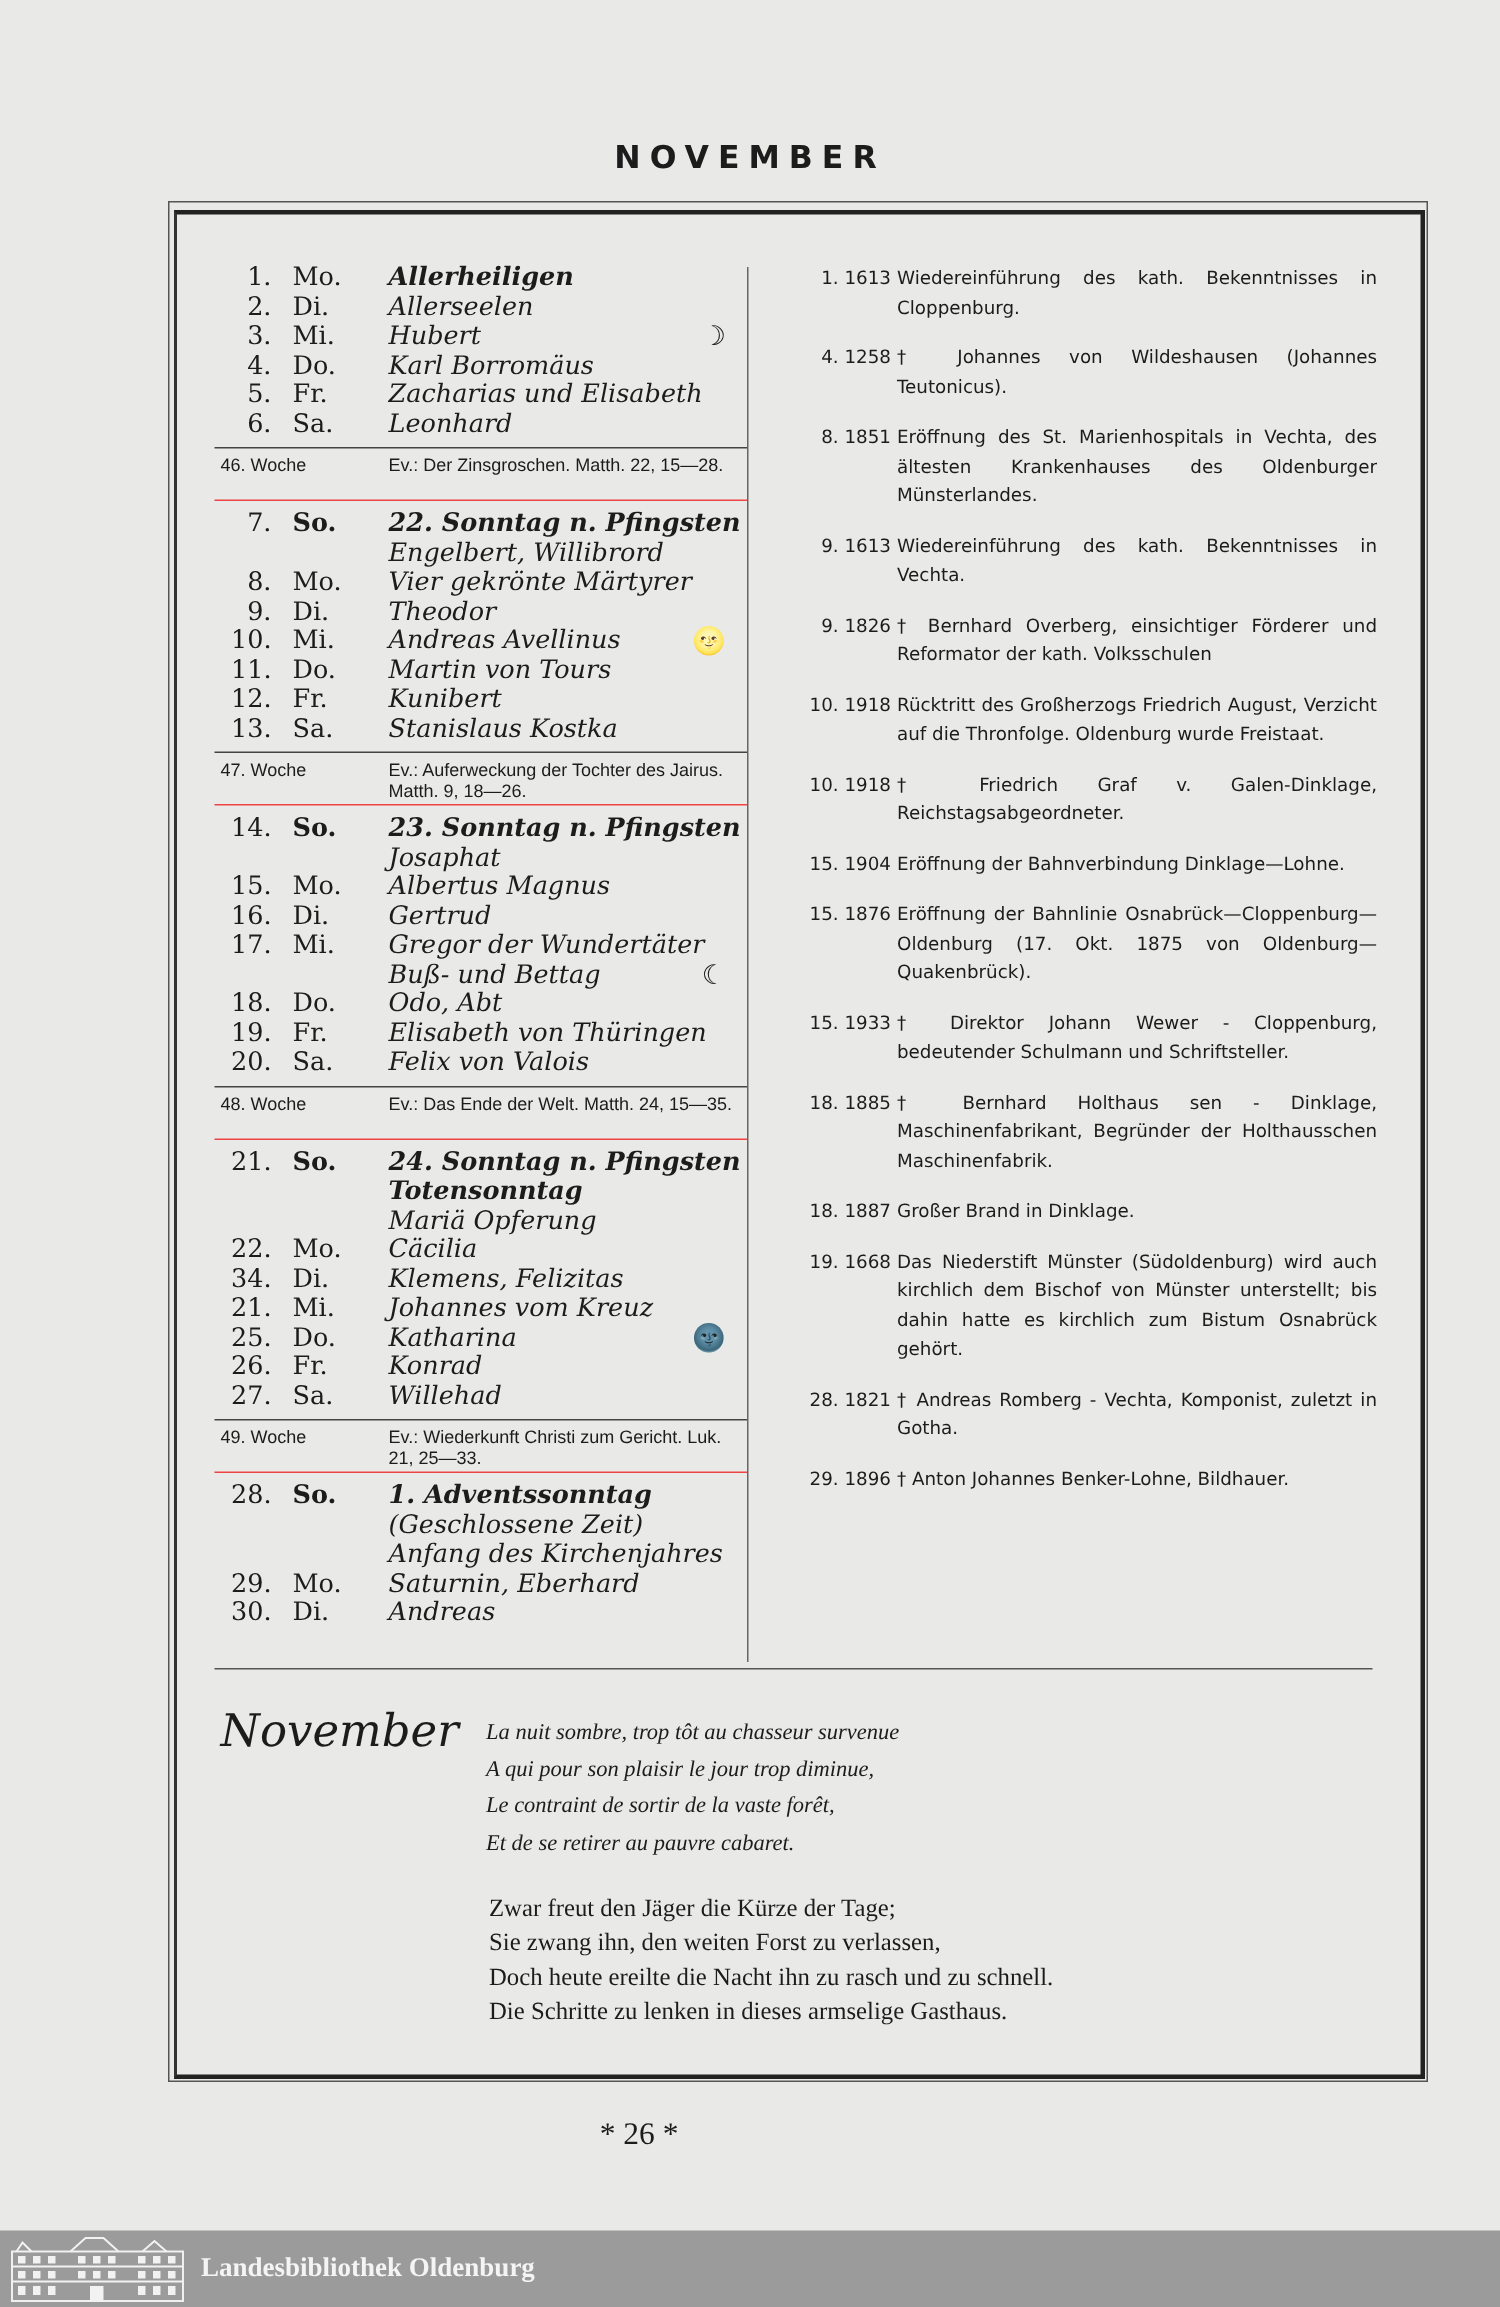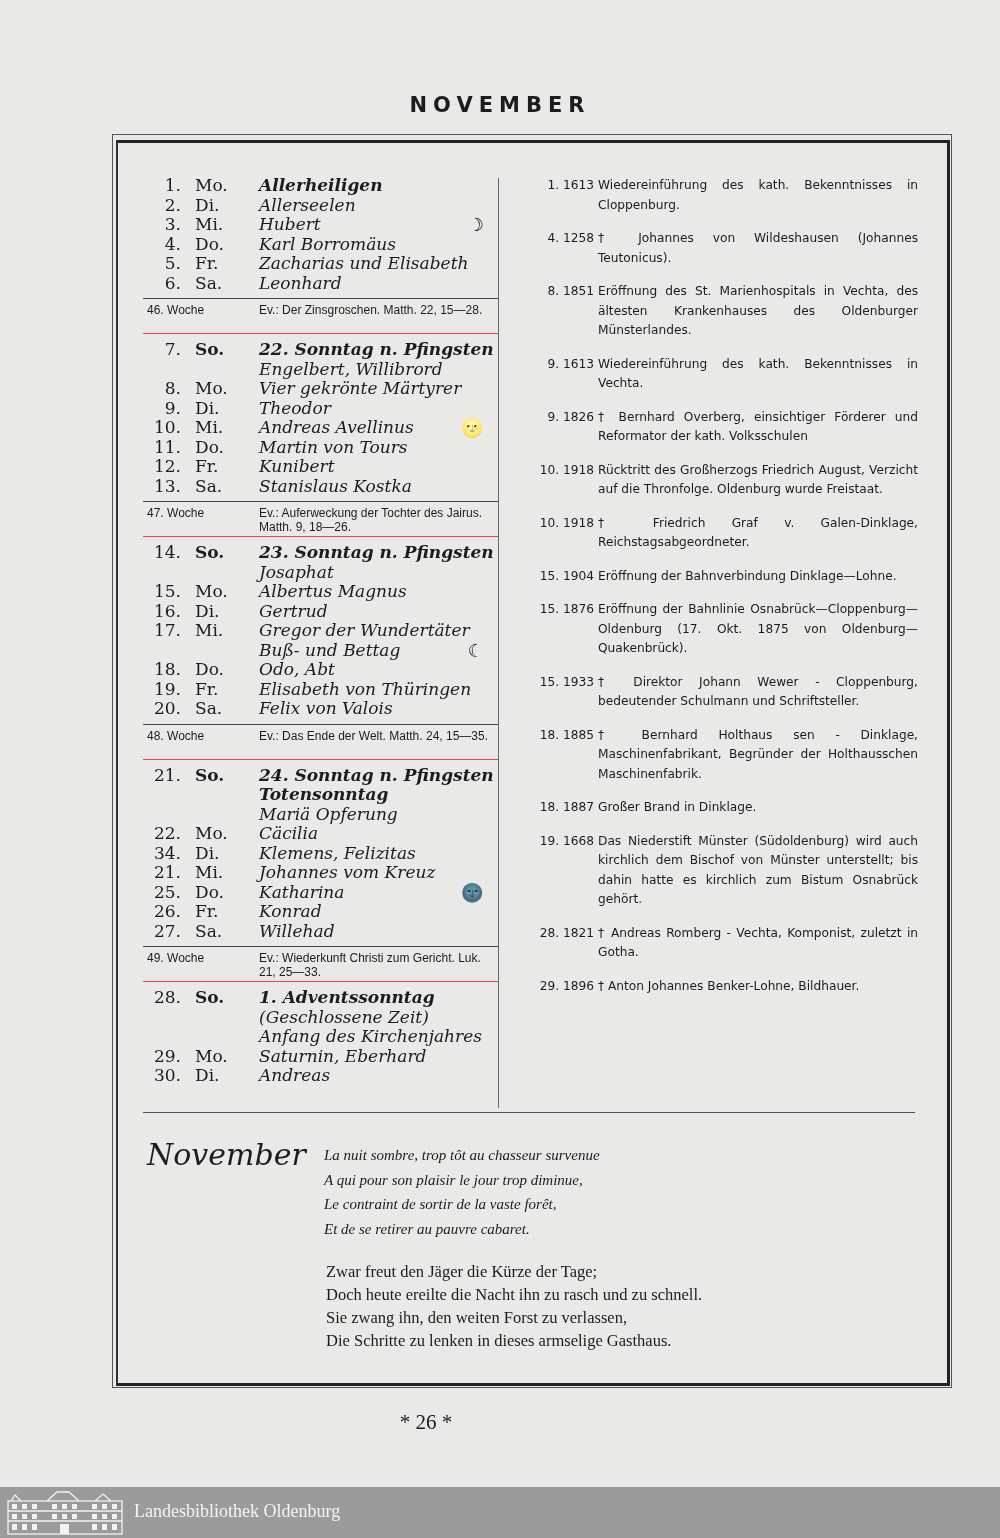--- a/index.html
+++ b/index.html
@@ -45,21 +45,21 @@
 
   .poem-heading {
     position: absolute; left: 147px; top: 1137px; font-size: 30px;
     font-family: "DejaVu Serif", serif; font-style: italic;
   }
   .poem-fr { position: absolute; left: 324px; top: 1143px; font-size: 15px; line-height: 24.5px; font-style: italic; font-family: "Liberation Serif", serif; }
   .poem-de { position: absolute; left: 326px; top: 1260px; font-size: 16.5px; line-height: 23px; font-family: "Liberation Serif", serif; }
   .page-number { position: absolute; left: 0; width: 852px; top: 1410px; text-align: center; font-size: 21px; font-family: "Liberation Serif", serif; }
   .footer { position: absolute; left: 0; top: 1487px; width: 1000px; height: 51px; background: #9b9b9b; }
   .footer .logo { position: absolute; left: 7px; top: 4px; width: 116px; height: 44px; }
-  .footer .label { position: absolute; left: 134px; top: 14px; color: #f4f4f4; font-size: 18px; font-family: "Liberation Serif", serif; }
+  .footer .label { position: absolute; left: 134px; top: 14px; color: #f4f4f4; font-size: 18px; font-family: "Liberation Serif", serif; font-weight: bold; }
 </style>
 </head>
 <body>
 
 <div class="page-title">NOVEMBER</div>
 <div class="frame-outer"></div>
 <div class="frame"></div>
 
 <div class="left-col" id="left-col">
     <div class="day bold">
@@ -290,22 +290,22 @@
 
 <div class="poem-heading">November</div>
 <div class="poem-fr">
   <div>La nuit sombre, trop tôt au chasseur survenue</div>
   <div>A qui pour son plaisir le jour trop diminue,</div>
   <div>Le contraint de sortir de la vaste forêt,</div>
   <div>Et de se retirer au pauvre cabaret.</div>
 </div>
 <div class="poem-de">
   <div>Zwar freut den Jäger die Kürze der Tage;</div>
+  <div>Sie zwang ihn, den weiten Forst zu verlassen,</div>
   <div>Doch heute ereilte die Nacht ihn zu rasch und zu schnell.</div>
-  <div>Sie zwang ihn, den weiten Forst zu verlassen,</div>
   <div>Die Schritte zu lenken in dieses armselige Gasthaus.</div>
 </div>
 
 <div class="page-number">* 26 *</div>
 
 <div class="footer">
   <svg class="logo" viewBox="0 0 116 44">
     <g fill="none" stroke="#f2f2f2" stroke-width="1.3">
       <rect x="1" y="10" width="114" height="33"></rect>
       <path d="M40 10 L50 1 L62 1 L72 10"></path>

